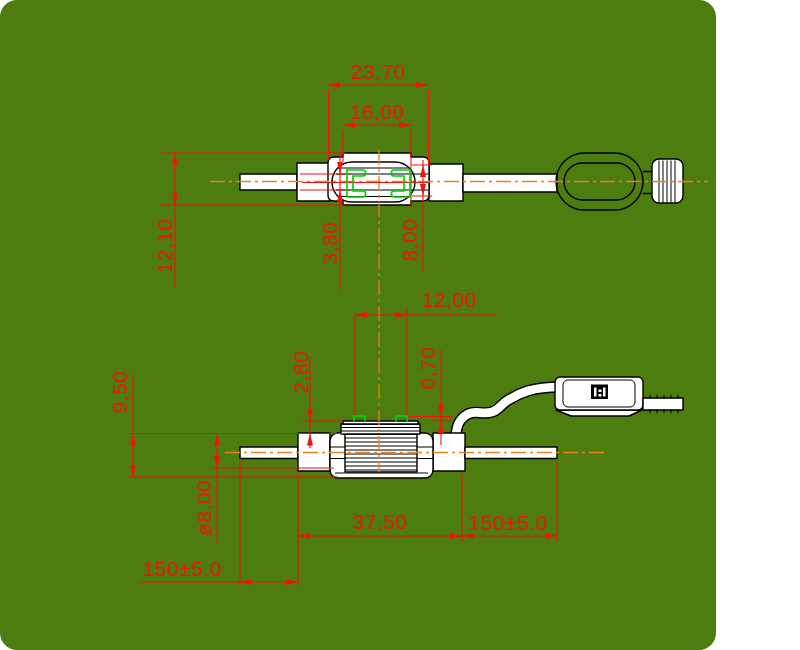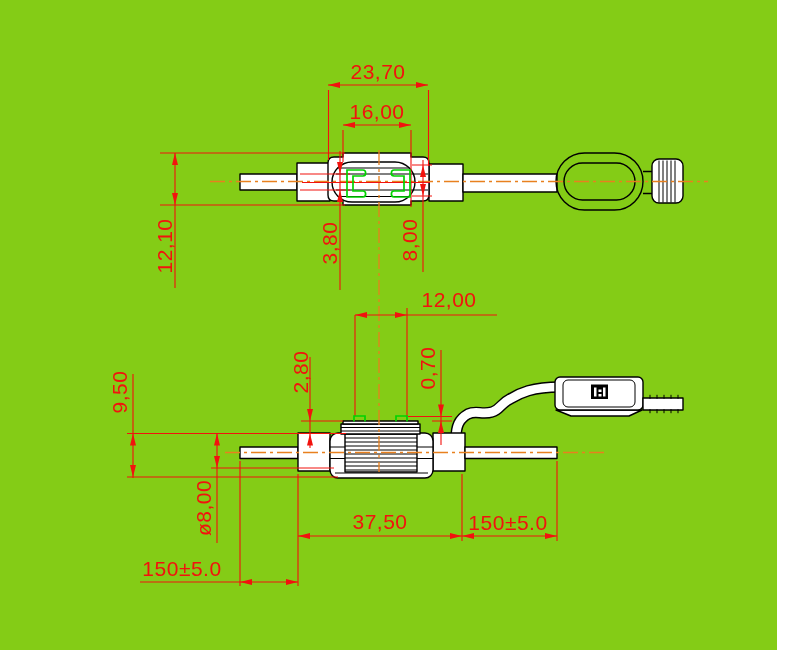--- a/index.html
+++ b/index.html
@@ -1,16 +1,16 @@
 <!DOCTYPE html>
 <html><head>
 <meta charset="utf-8">
 <style>
   html,body{margin:0;padding:0;background:#ffffff;}
-  #stage{position:relative;width:777px;height:650px;background:#84cc16;overflow:hidden;}
+  #stage{position:relative;width:716px;height:650px;background:#4d7c0f;overflow:hidden;border-radius:17px;}
   svg{display:block;}
   
   .k  {fill:none;stroke:#000000;stroke-width:1.4;stroke-linejoin:round;}
   .kf {fill:#ffffff;stroke:#000000;stroke-width:1.4;stroke-linejoin:round;}
   .kt {fill:none;stroke:#000000;stroke-width:1;}
   
   .r  {fill:none;stroke:#f2120e;stroke-width:1.1;}
   .ra {fill:#f2120e;stroke:none;}
   
   .c  {fill:none;stroke:#e8801e;stroke-width:1.3;stroke-dasharray:15 4 3 4;}

